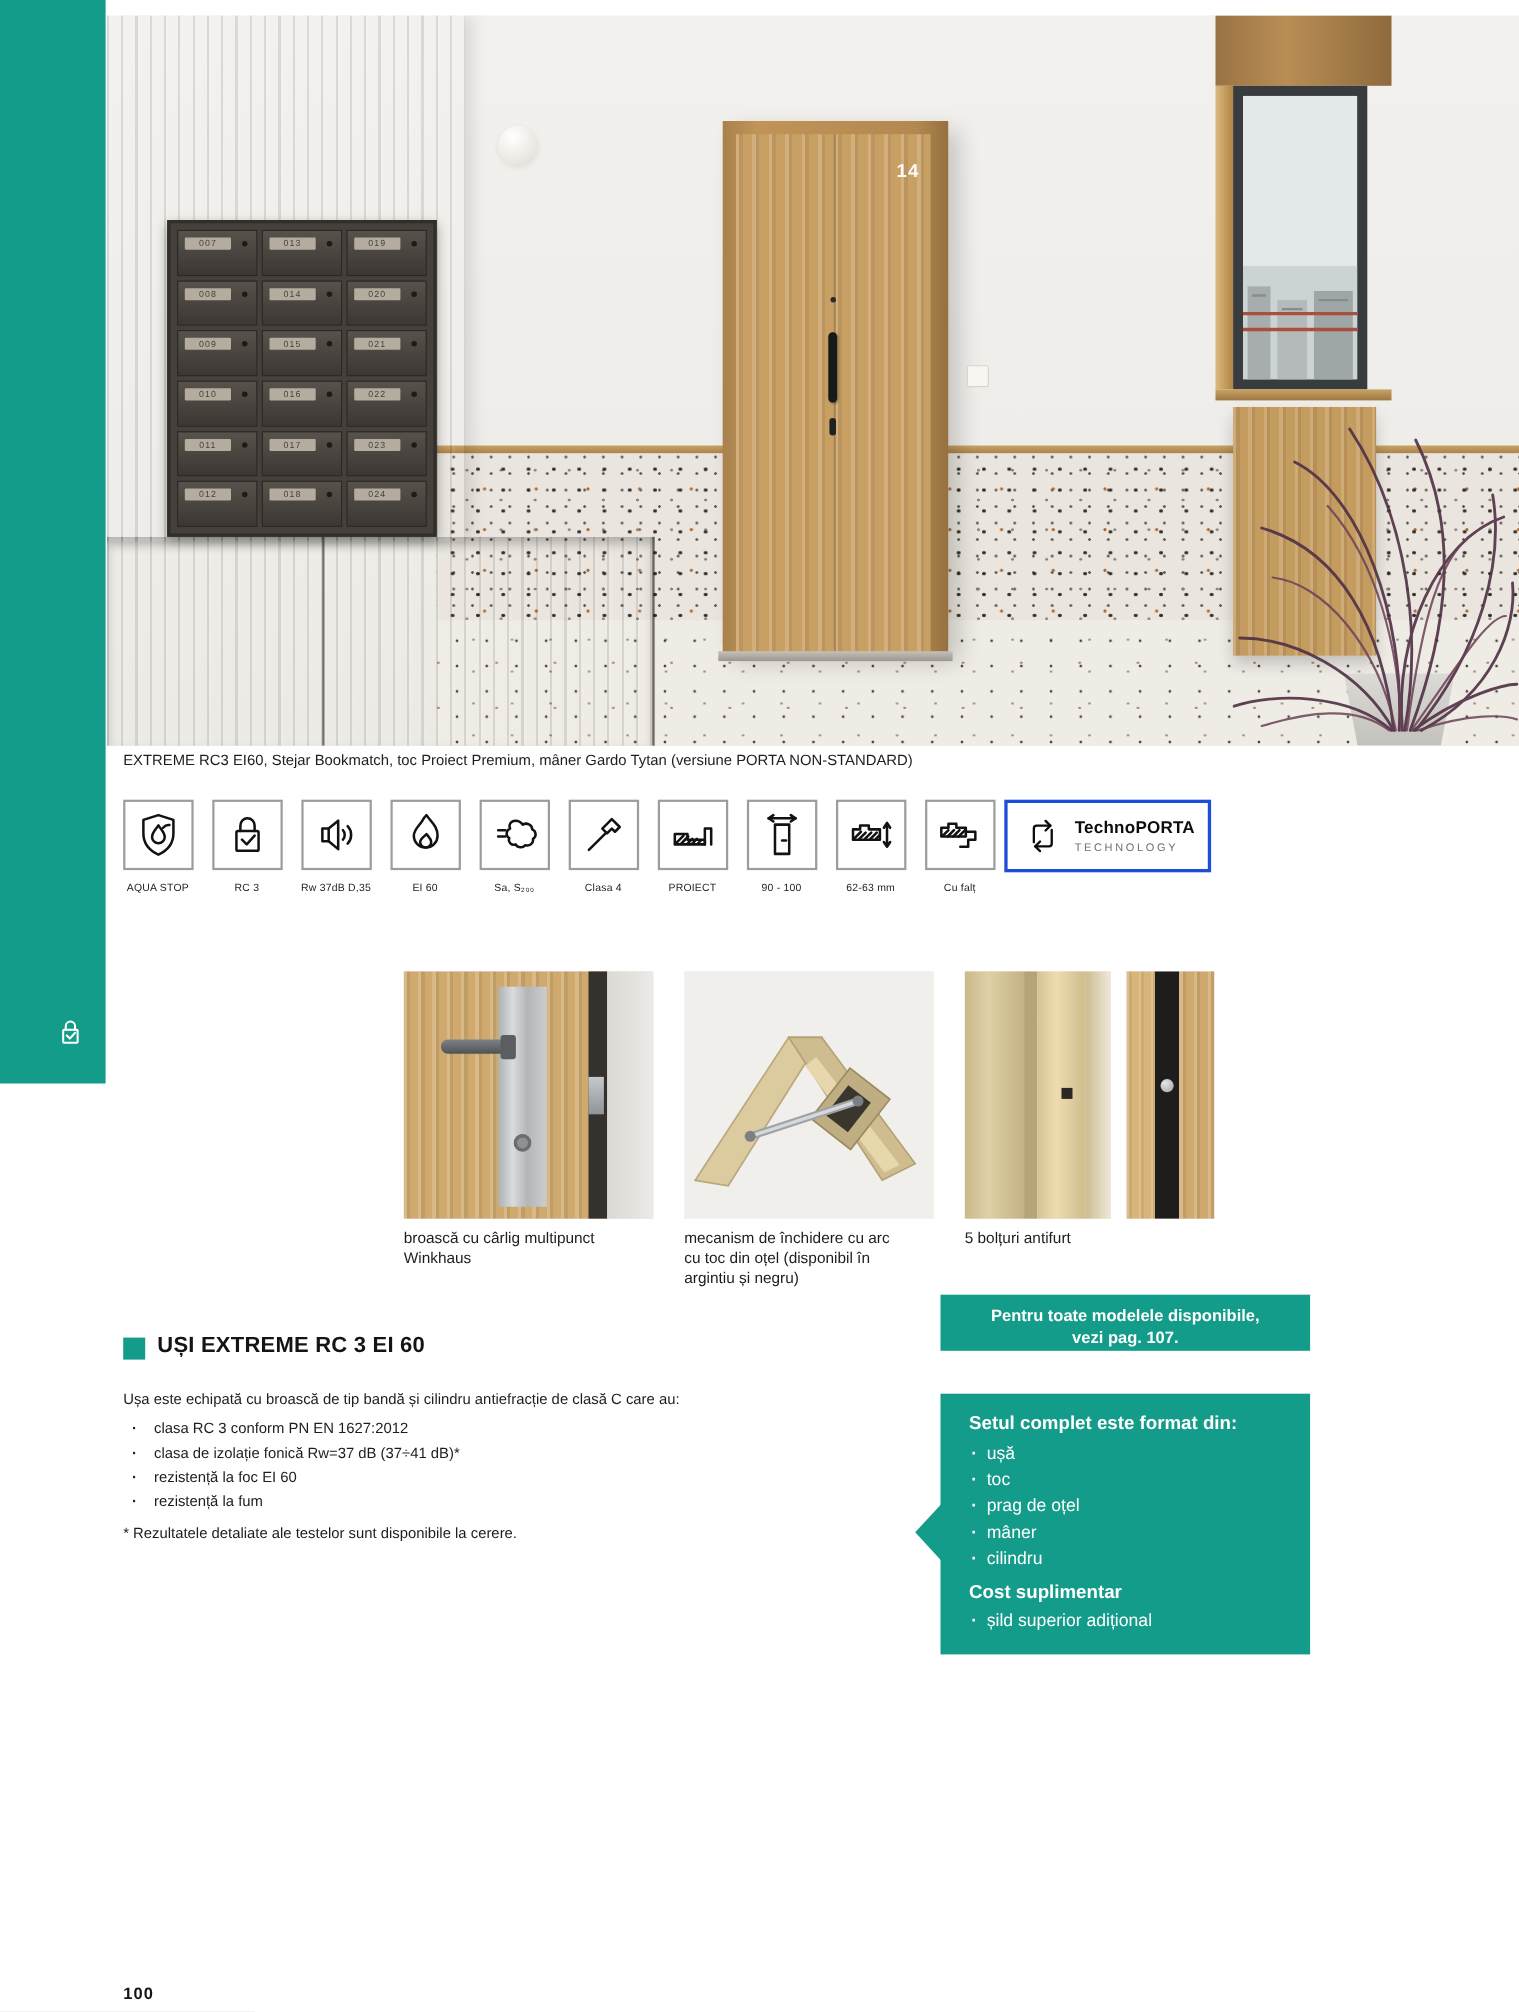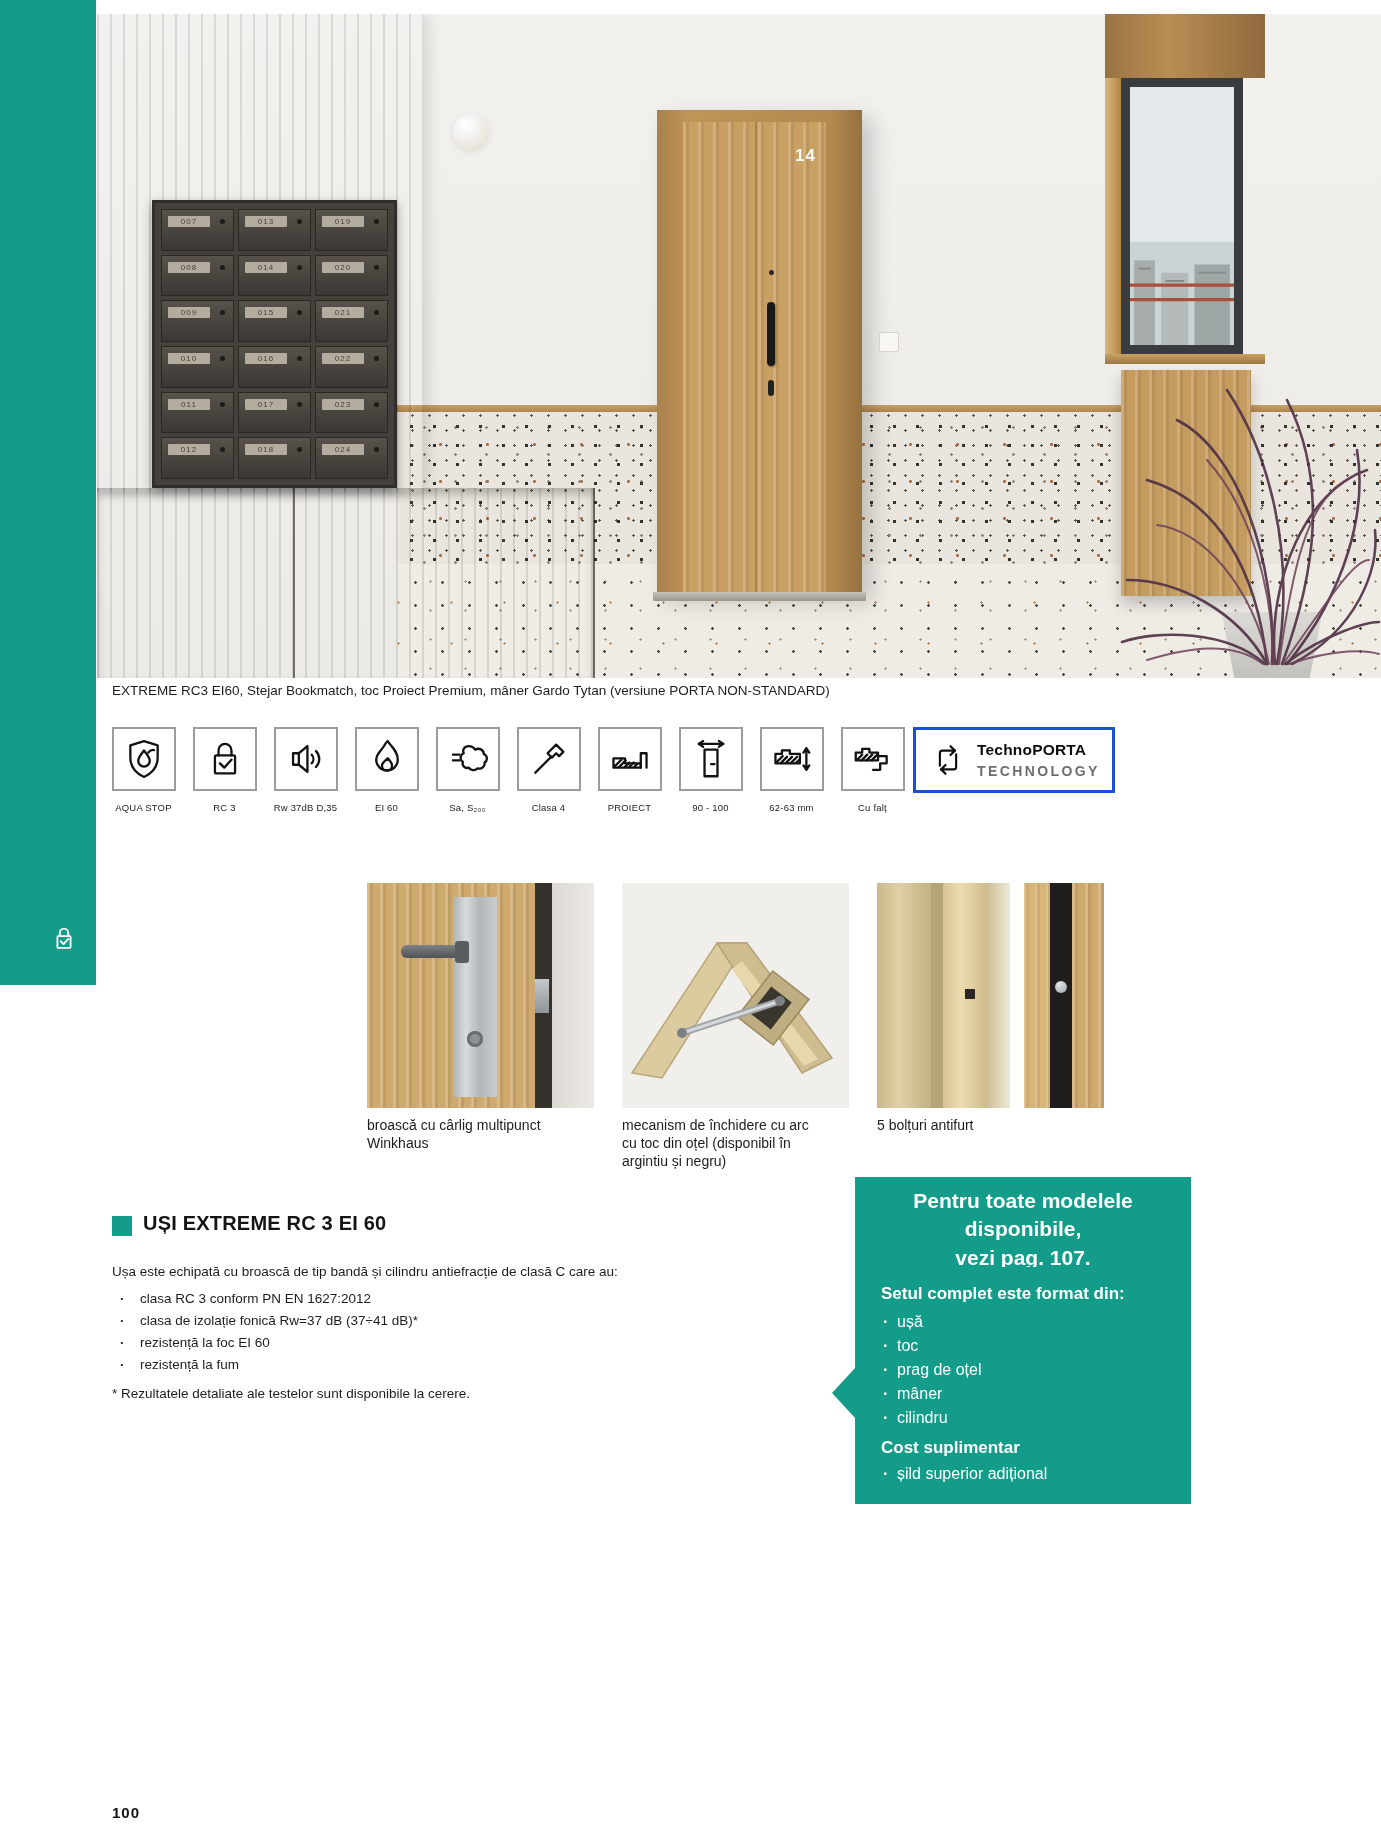--- a/index.html
+++ b/index.html
@@ -41,21 +41,21 @@
       border:3px solid #322e29;box-shadow:0 4px 10px rgba(0,0,0,.35);padding:6px;box-sizing:border-box;}
   .mb-grid{display:grid;grid-template-columns:repeat(3,1fr);grid-auto-rows:1fr;gap:4px;height:100%;}
   .mb-cell{position:relative;background:linear-gradient(#57524b,#3b3733);border:1px solid #2b2824;}
   .mb-plate{position:absolute;left:6px;top:6px;width:42px;height:11px;background:#b3ac9f;border-radius:1px;
       font-size:8px;line-height:11px;text-align:center;color:#47423a;letter-spacing:1px;}
   .mb-key{position:absolute;right:8px;top:9px;width:5px;height:5px;border-radius:50%;background:#1d1b18;}
   .lamp{left:356px;top:100px;width:36px;height:36px;border-radius:50%;
       background:radial-gradient(circle at 35% 30%,#ffffff,#e9e6df 70%,#d8d4cb);box-shadow:0 2px 6px rgba(0,0,0,.08);}
   .doorframe{left:560px;top:96px;width:205px;height:484px;background:linear-gradient(90deg,#a9814c,#c09459 15%,#b3894f 85%,#96713f);
       box-shadow:10px 8px 20px rgba(0,0,0,.18);}
-  .doorleaf{left:26px;top:12px;width:143px;height:472px;background-color:#c9a064;
+  .doorleaf{left:12px;top:12px;width:177px;height:472px;background-color:#c9a064;
       background-image:repeating-linear-gradient(90deg,rgba(255,255,255,.16) 0 3px,rgba(0,0,0,.07) 3px 6px,transparent 6px 15px);}
   .door-seam{left:50%;top:0;width:2px;height:100%;background:rgba(60,35,10,.25);}
   .door-num{right:10px;top:24px;color:rgba(255,255,255,.95);font-size:17px;font-weight:600;letter-spacing:1px;}
   .handle{left:84px;top:180px;width:8px;height:64px;background:#191919;border-radius:4px;box-shadow:1px 1px 2px rgba(0,0,0,.4);}
   .cyl{left:85px;top:258px;width:6px;height:16px;background:#222;border-radius:3px;}
   .peep{left:86px;top:148px;width:5px;height:5px;border-radius:50%;background:#2a2a2a;}
   .threshold{left:556px;top:578px;width:213px;height:9px;background:linear-gradient(#c5c1ba,#9b968e);}
   .switch{left:782px;top:318px;width:18px;height:18px;background:#f7f6f3;border:1px solid #d7d4ce;border-radius:2px;}
   .win-head{left:1008px;top:0;width:160px;height:64px;background:linear-gradient(90deg,#9a7344,#b98d54 40%,#8f6a3d);}
   .win-reveal{left:1008px;top:64px;width:16px;height:276px;background:linear-gradient(90deg,#d9b97f,#b28545);}
@@ -77,21 +77,21 @@
   .badges{left:103px;top:727px;display:flex;align-items:flex-end;}
   .badge{width:81px;text-align:center;}
   .tile{width:64px;height:64px;margin:0 auto;border:2px solid #9c9c9c;background:#fff;
         display:flex;align-items:center;justify-content:center;box-sizing:border-box;}
   .tile svg{width:46px;height:46px;stroke:#121212;stroke-width:3.2;fill:none;stroke-linecap:round;stroke-linejoin:round;}
   .badge-label{margin-top:11px;font-size:9.5px;letter-spacing:.2px;color:#1d1d1b;white-space:nowrap;}
   .technoporta{left:913px;top:727px;height:66px;border:3px solid #1d4ed8;background:#fff;
         display:flex;align-items:center;padding:0 12px;box-sizing:border-box;gap:9px;}
   .technoporta svg{width:40px;height:40px;stroke:#0d0d0d;stroke-width:3.4;fill:none;stroke-linecap:round;stroke-linejoin:round;}
   .tp-l1{font-size:15.5px;font-weight:800;color:#0d0d0d;letter-spacing:.2px;}
-  .tp-l2{font-size:14px;color:#6e6e6e;letter-spacing:2.4px;margin-top:4px;font-weight:bold;}
+  .tp-l2{font-size:10px;color:#6e6e6e;letter-spacing:2.4px;margin-top:4px;}
 
   
   .dcol{top:883px;width:227px;}
   .dphoto{position:relative;width:227px;height:225px;overflow:hidden;background:#e9e7e3;}
   .dcap{position:absolute;top:233px;left:0;width:215px;font-size:14px;line-height:1.3;color:#1d1d1b;}
   .oak{background-color:#cfa96d;background-image:repeating-linear-gradient(90deg,rgba(255,255,255,.18) 0 3px,rgba(0,0,0,.07) 3px 6px,transparent 6px 13px);}
   .oak2{background-color:#d8b67a;background-image:repeating-linear-gradient(90deg,rgba(255,255,255,.15) 0 2px,rgba(0,0,0,.06) 2px 5px,transparent 5px 11px);}
   .steelplate{background:linear-gradient(90deg,#aeb2b4,#d9dcdd 30%,#b2b6b8 60%,#cbced0);}
   .tan{background:linear-gradient(90deg,#cbb88c,#dfd0a6 40%,#c4b184);}
 
@@ -99,21 +99,21 @@
   .sq{left:112px;top:1216px;width:20px;height:20px;background:#149c8a;}
   .h2{left:143px;top:1212px;font-size:20px;font-weight:800;letter-spacing:.2px;color:#141412;}
   .intro{left:112px;top:1264px;width:580px;font-size:13.5px;}
   .bullets{left:112px;top:1288px;width:580px;font-size:13.5px;}
   .bullets div{position:relative;padding-left:28px;line-height:22px;}
   .bullets div::before{content:"·";position:absolute;left:8px;font-weight:700;}
   .footnote{left:112px;top:1386px;font-size:13.5px;}
 
   
   .banner{left:855px;top:1177px;width:336px;background:#149c8a;color:#fff;text-align:center;
-      padding:10px 6px 26px;box-sizing:border-box;font-size:21px;font-weight:700;line-height:1.35;}
+      padding:10px 6px 0;box-sizing:border-box;font-size:15px;font-weight:700;line-height:1.35;}
   .kitbox{left:855px;top:1267px;width:336px;background:#149c8a;color:#fff;
       padding:17px 10px 18px 26px;box-sizing:border-box;}
   .kitbox .tri{position:absolute;left:-23px;top:100px;width:0;height:0;
       border-top:26px solid transparent;border-bottom:26px solid transparent;border-right:24px solid #149c8a;}
   .kit-title{font-size:17px;font-weight:700;margin-bottom:6px;}
   .kit-sub{font-size:17px;font-weight:700;margin:8px 0 4px;}
   .kitlist div{position:relative;padding-left:16px;font-size:16px;line-height:24px;}
   .kitlist div::before{content:"·";position:absolute;left:2px;font-weight:700;}
 
   .pagenum{left:112px;top:1804px;font-size:15px;font-weight:700;letter-spacing:1px;color:#141412;}

